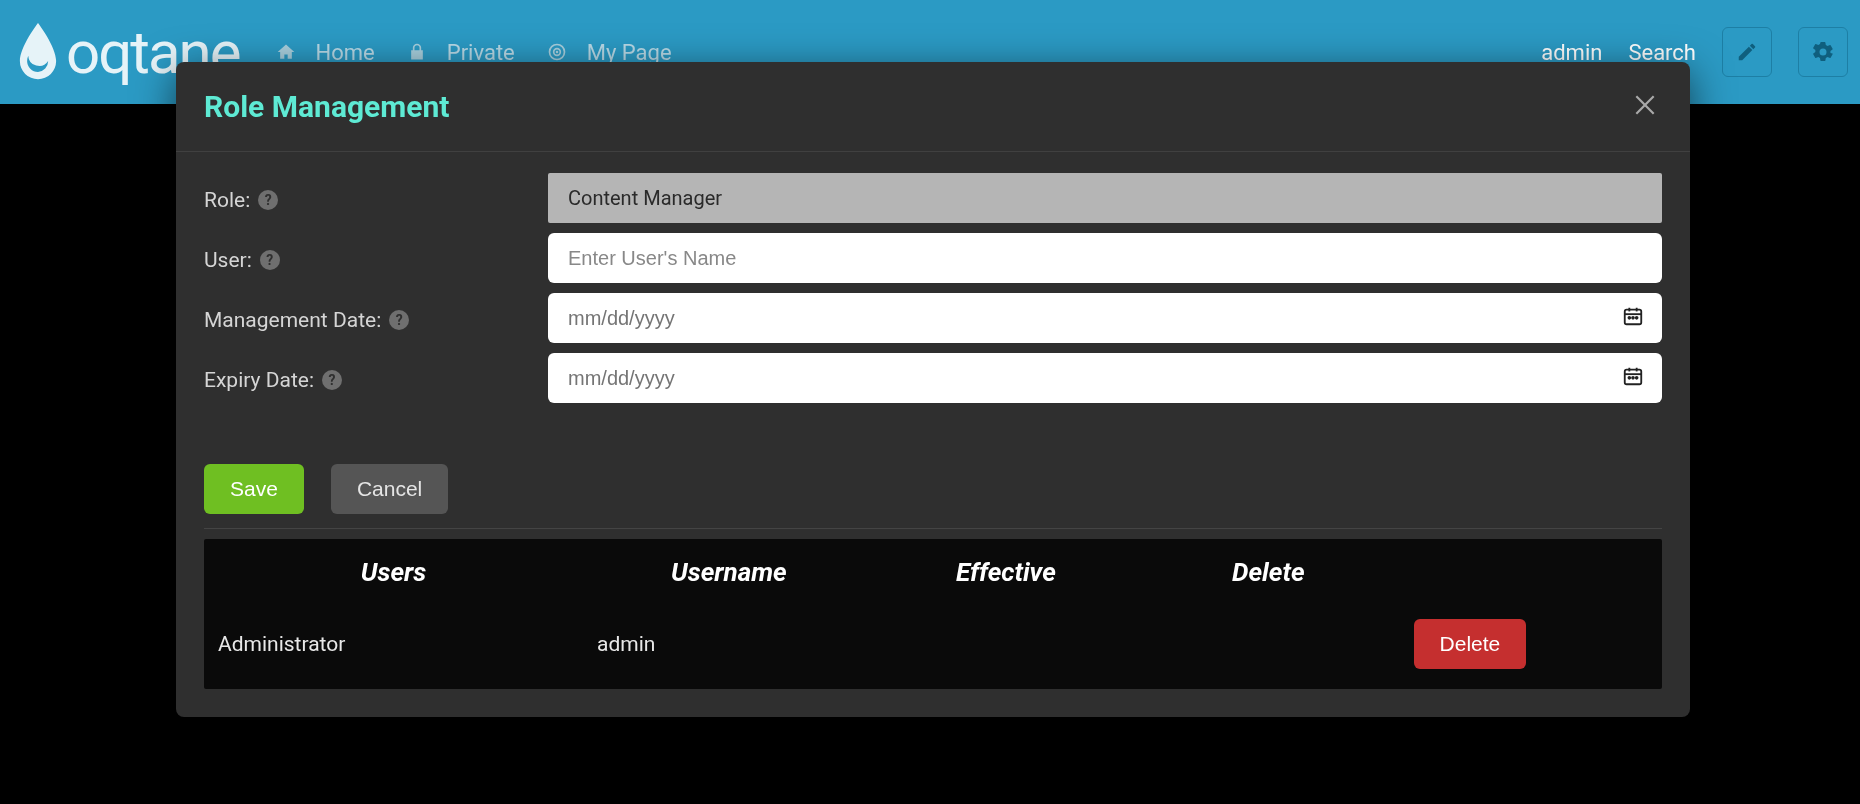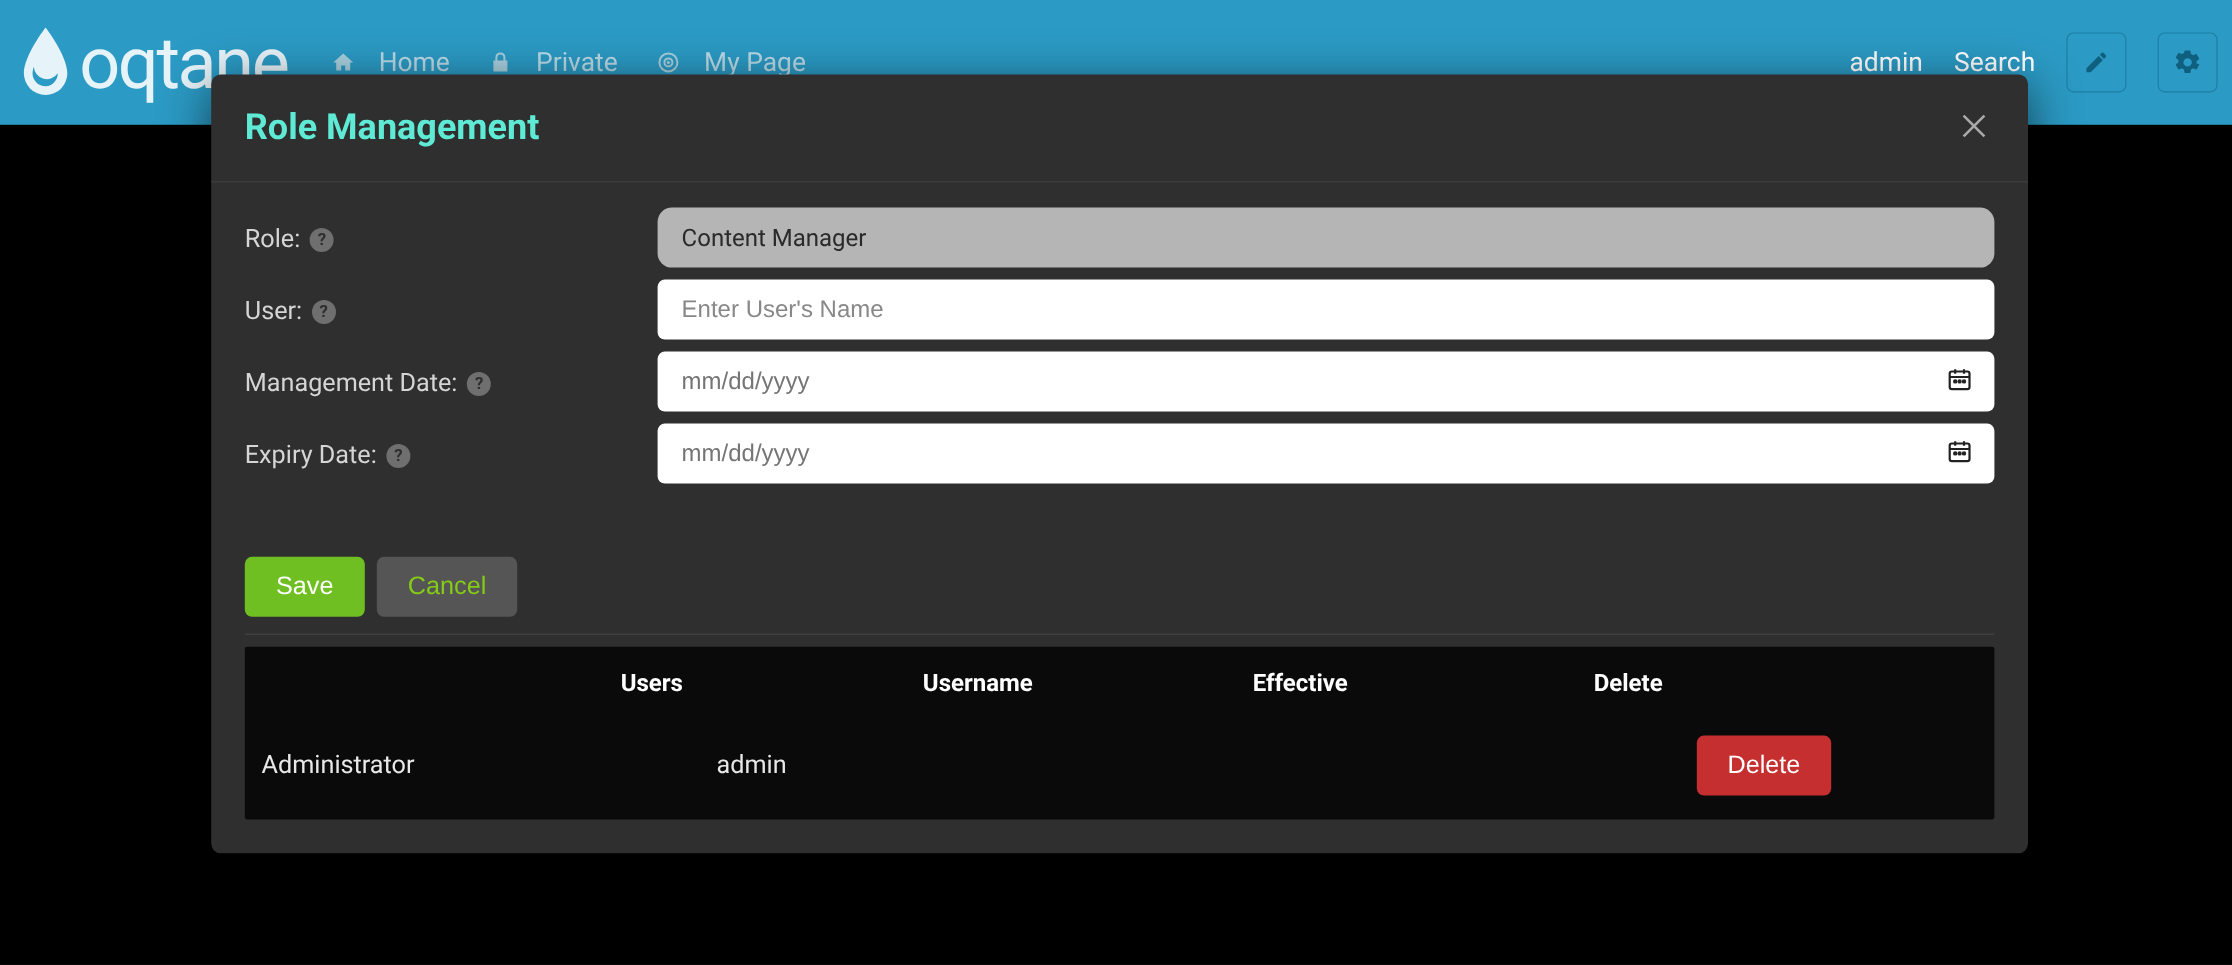--- a/index.html
+++ b/index.html
@@ -168,21 +168,21 @@
       cursor: help;
     }
     .form-input-cell { flex: 1; }
 
     .ro-field {
       width: 100%;
       height: 50px;
       background: #b5b5b5;
       color: #2a2a2a;
       border: none;
-      border-radius: 12px;
+      border-radius: 2px;
       padding: 0 20px;
       font-size: 20px;
       display: flex;
       align-items: center;
     }
     .txt-input {
       width: 100%;
       height: 50px;
       background: #fff;
       border: none;
@@ -226,39 +226,40 @@
       height: 50px;
       padding: 0 26px;
       border-radius: 6px;
       border: none;
       font-size: 21px;
       cursor: pointer;
       display: inline-flex;
       align-items: center;
     }
     .btn-success { background: #6fbf22; color: #fff; padding-left: 26px; }
-    .btn-secondary { background: #555; color: #84cc16; }
+    .btn-secondary { background: #555; color: #e5e5e5; margin-left: 17px; }
     .btn-danger { background: #c52f2f; color: #fff; }
 
     .table-wrap {
       margin-top: 10px;
       background: #0a0a0a;
       border-radius: 2px;
       padding: 0;
     }
     table {
       width: 100%;
       border-collapse: collapse;
     }
     th {
-      text-align: right;
-      font-size: 20px;
+      text-align: center;
+      font-size: 26px;
       font-weight: 700;
       color: #fff;
       padding: 18px 14px;
+      font-style: italic;
     }
     td {
       font-size: 21px;
       color: #e8e8e8;
       padding: 14px 14px 20px 14px;
       vertical-align: middle;
     }
     td.action { text-align: left; }
   </style>
 </head>

